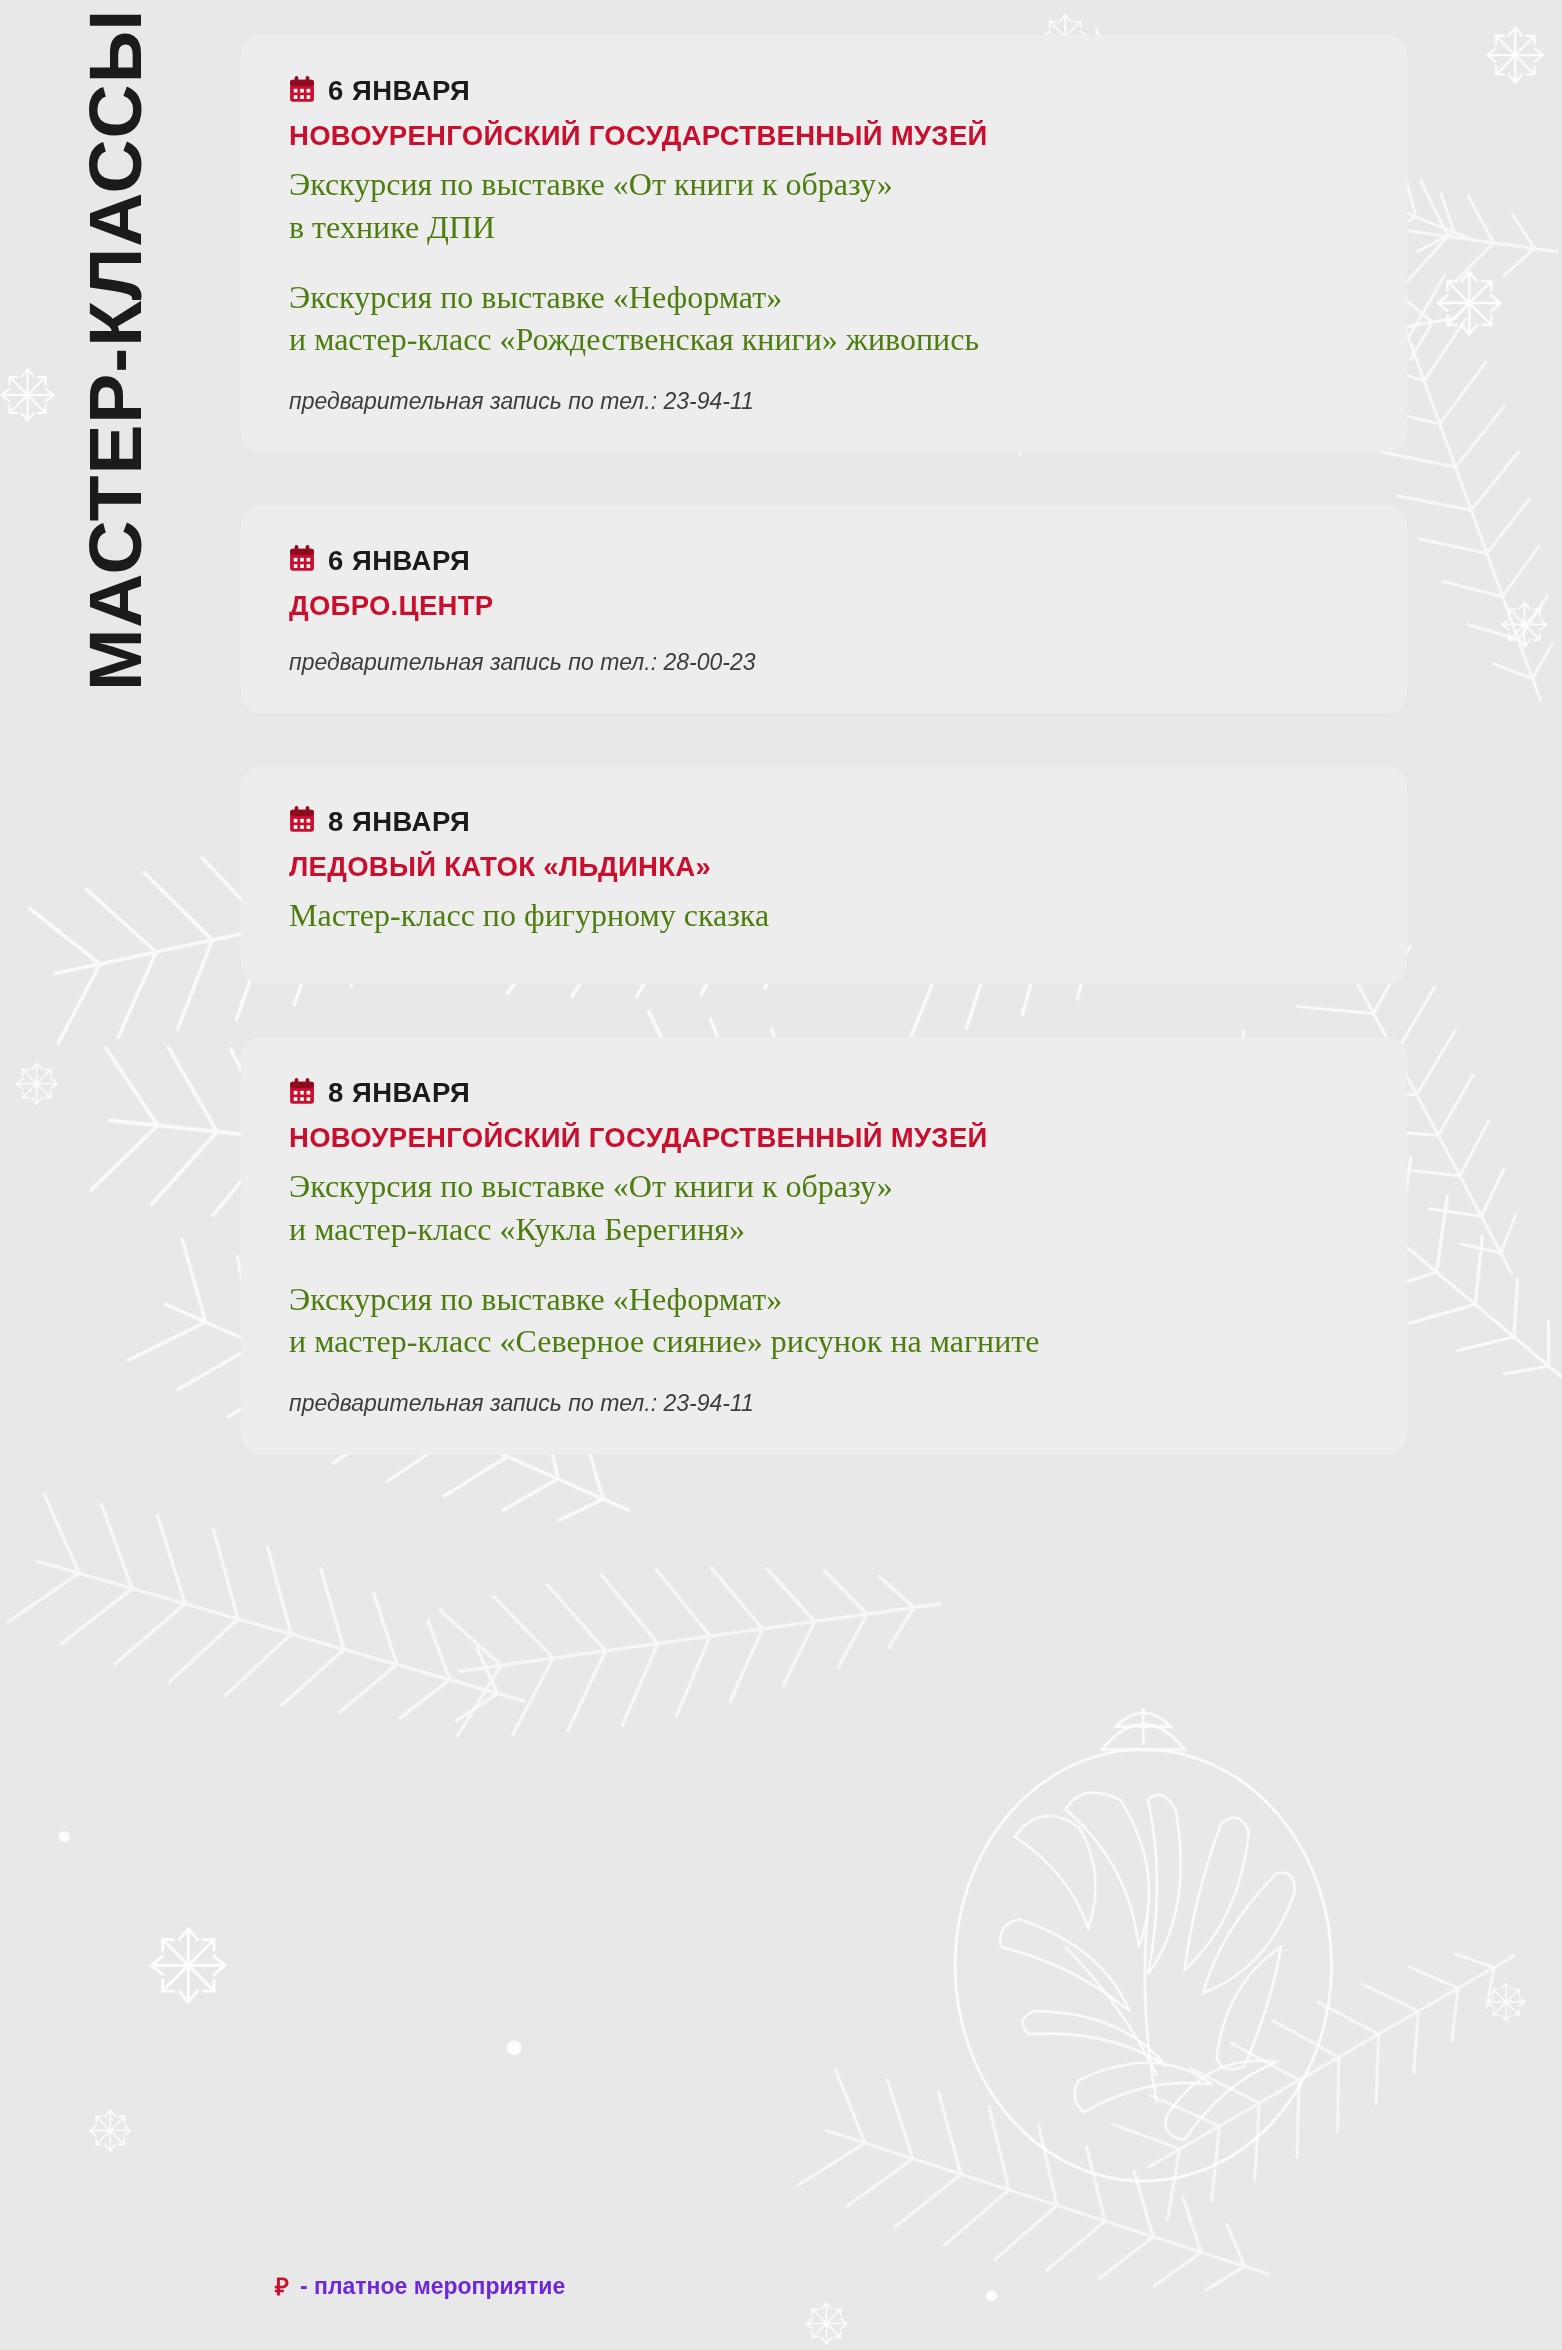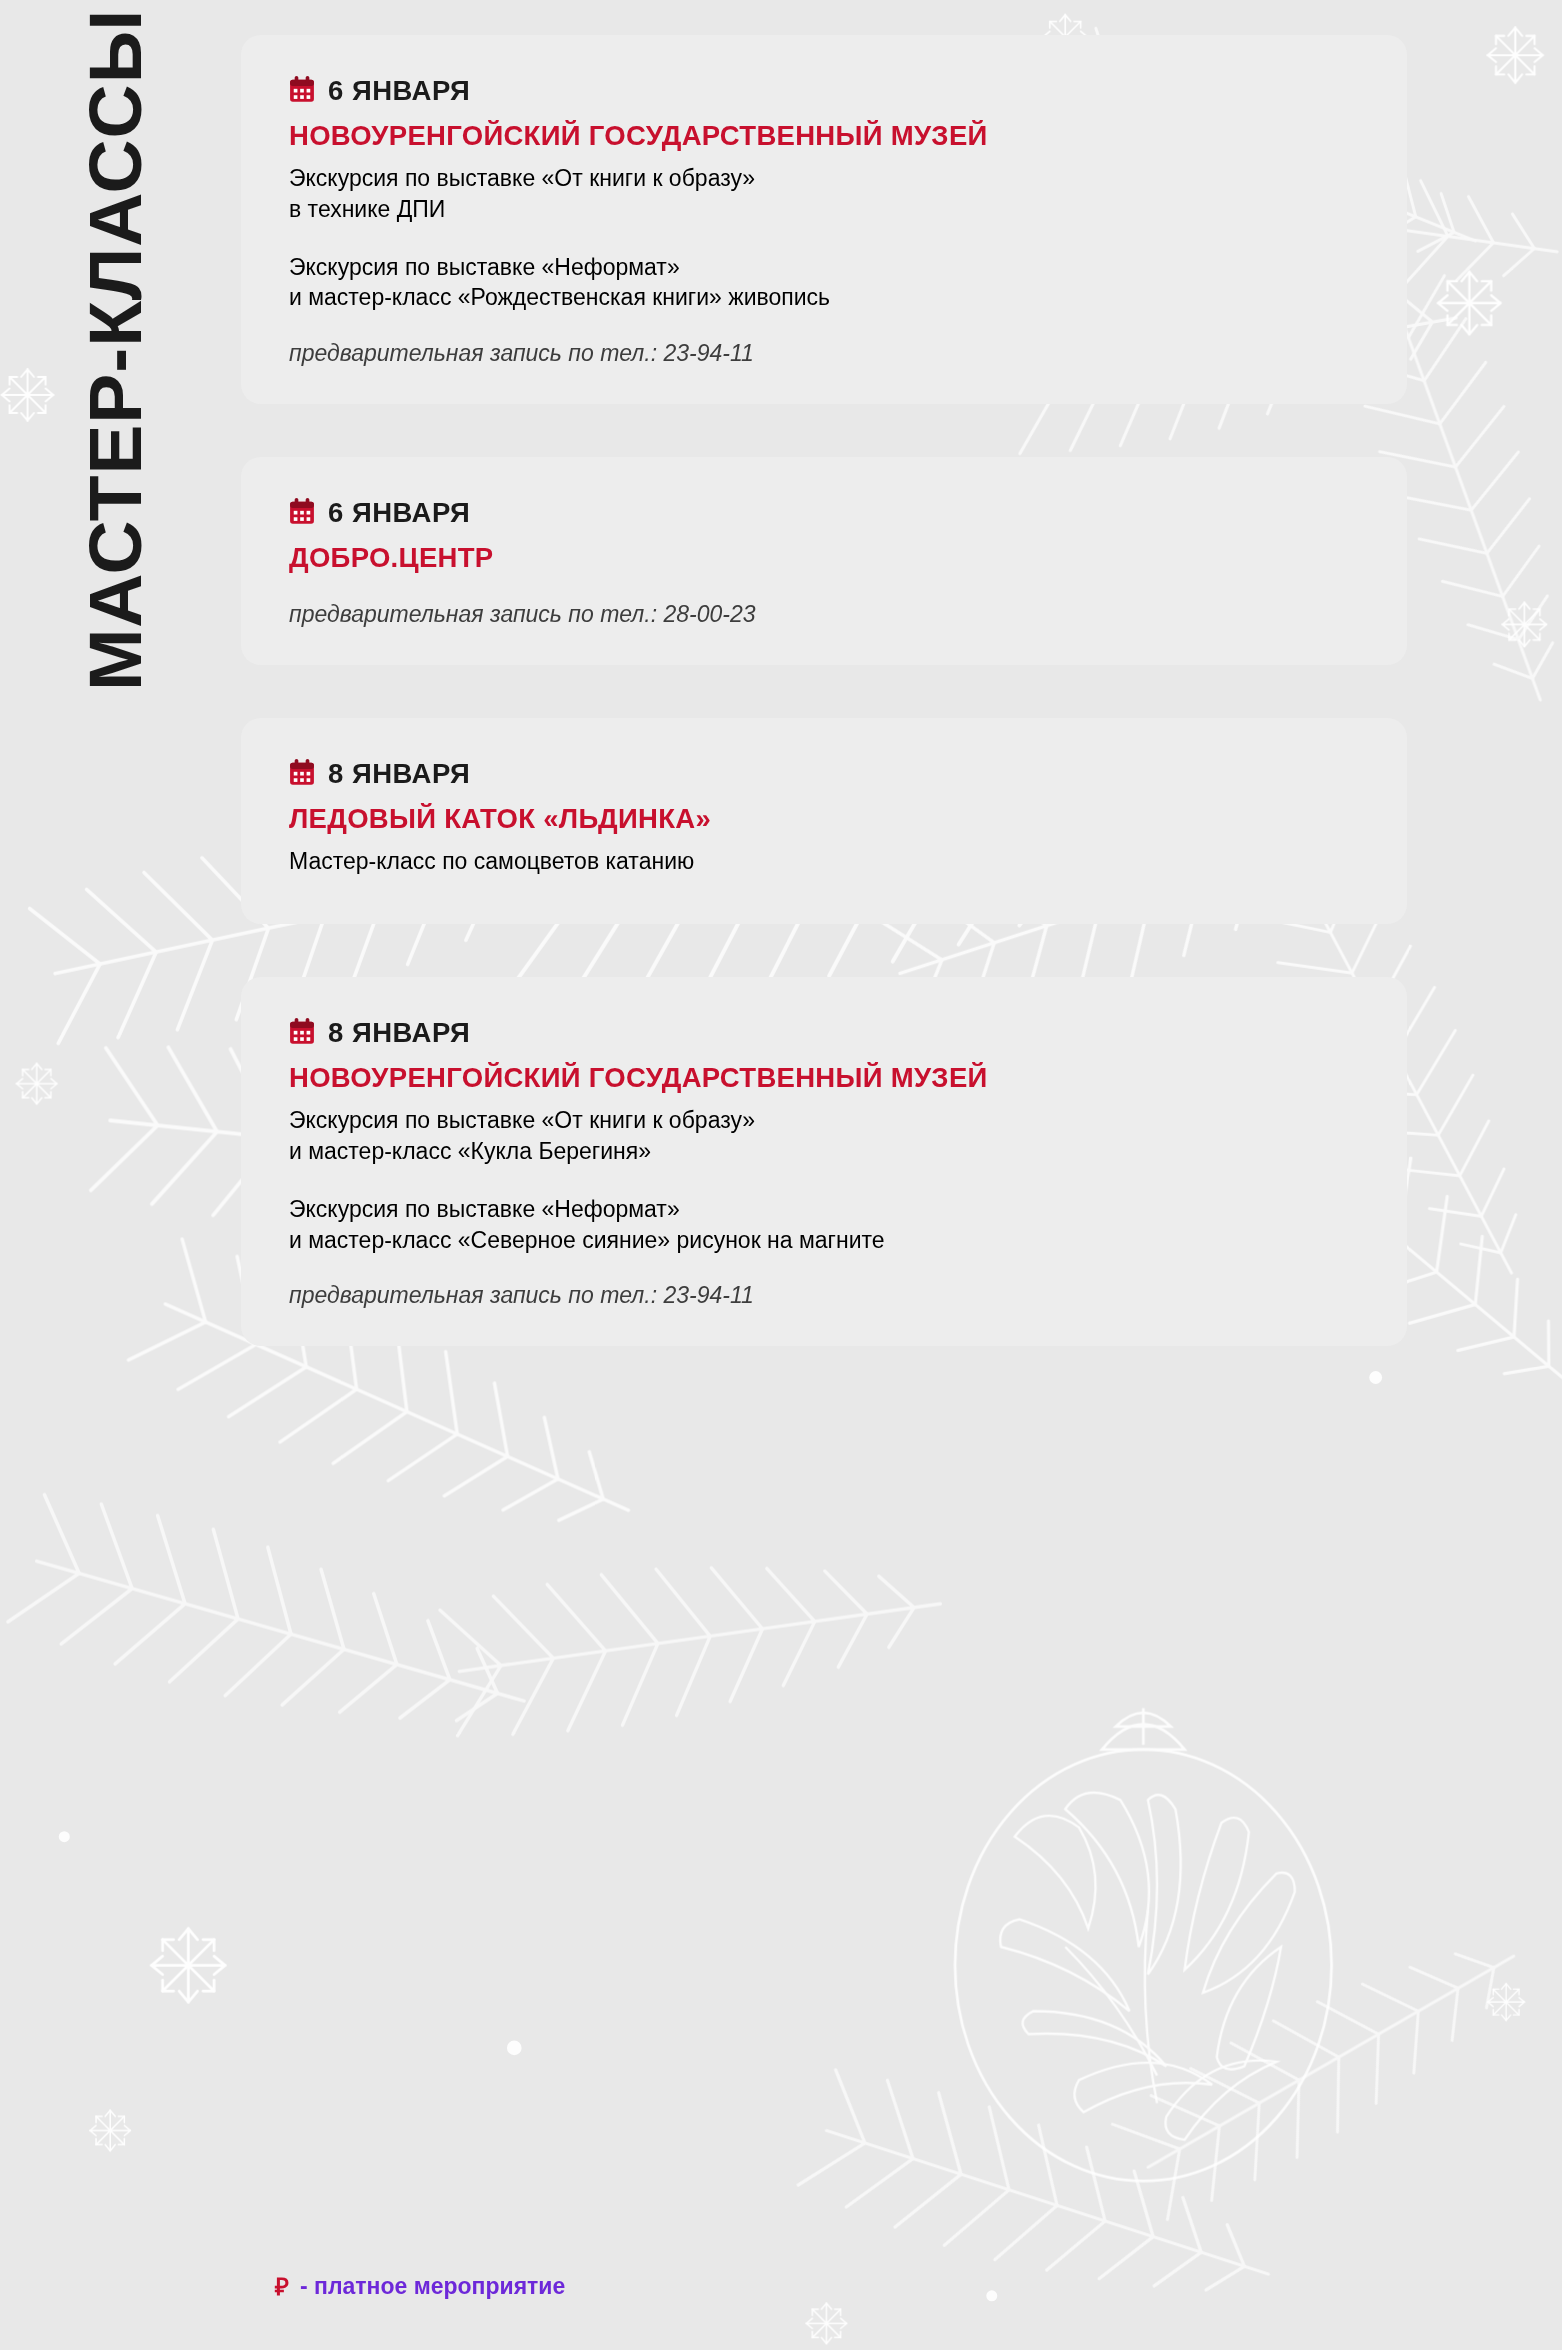--- a/index.html
+++ b/index.html
@@ -77,23 +77,24 @@
     letter-spacing: 0.5px;
   }
   .card-venue {
     font-size: 27.5px;
     font-weight: bold;
     color: #c8102e;
     letter-spacing: 0.3px;
     margin-bottom: 11px;
   }
   .card-line {
-    font-size: 23px;
-    color: #000000;
+    font-size: 32px;
+    color: #4d7c0f;
     line-height: 1.33;
+    font-family: Liberation Serif, serif;
   }
   .para-gap { height: 27.5px; }
   .card-note {
     font-size: 23px;
     font-style: italic;
     color: #3d3d3d;
     margin-top: 27px;
   }
 
   
@@ -318,21 +319,21 @@
             <rect x="19" y="14" width="4" height="4"></rect>
               <rect x="5" y="21" width="4" height="4"></rect>
             <rect x="12" y="21" width="4" height="4"></rect>
               <rect x="19" y="21" width="4" height="4"></rect>
           </g>
         </svg>
       </span>
       <span class="card-date">8 ЯНВАРЯ</span>
     </div>
     <div class="card-venue">ЛЕДОВЫЙ КАТОК «ЛЬДИНКА»</div>
-    <div class="card-line">Мастер-класс по самоцветов катанию</div>
+    <div class="card-line">Мастер-класс по фигурному сказка</div>
   </div>
 
   <div style="height:53px;"></div>
 
   <div class="card" style="width:1166px;">
     <div class="card-head">
       <span class="cal-icon">
         <svg width="26" height="27.5" viewBox="0 0 28 30" xmlns="http://www.w3.org/2000/svg">
           <rect x="1" y="4" width="26" height="24" rx="3" fill="#c8102e"></rect>
           <rect x="1" y="4" width="26" height="7" rx="3" fill="#8f0b20"></rect>

